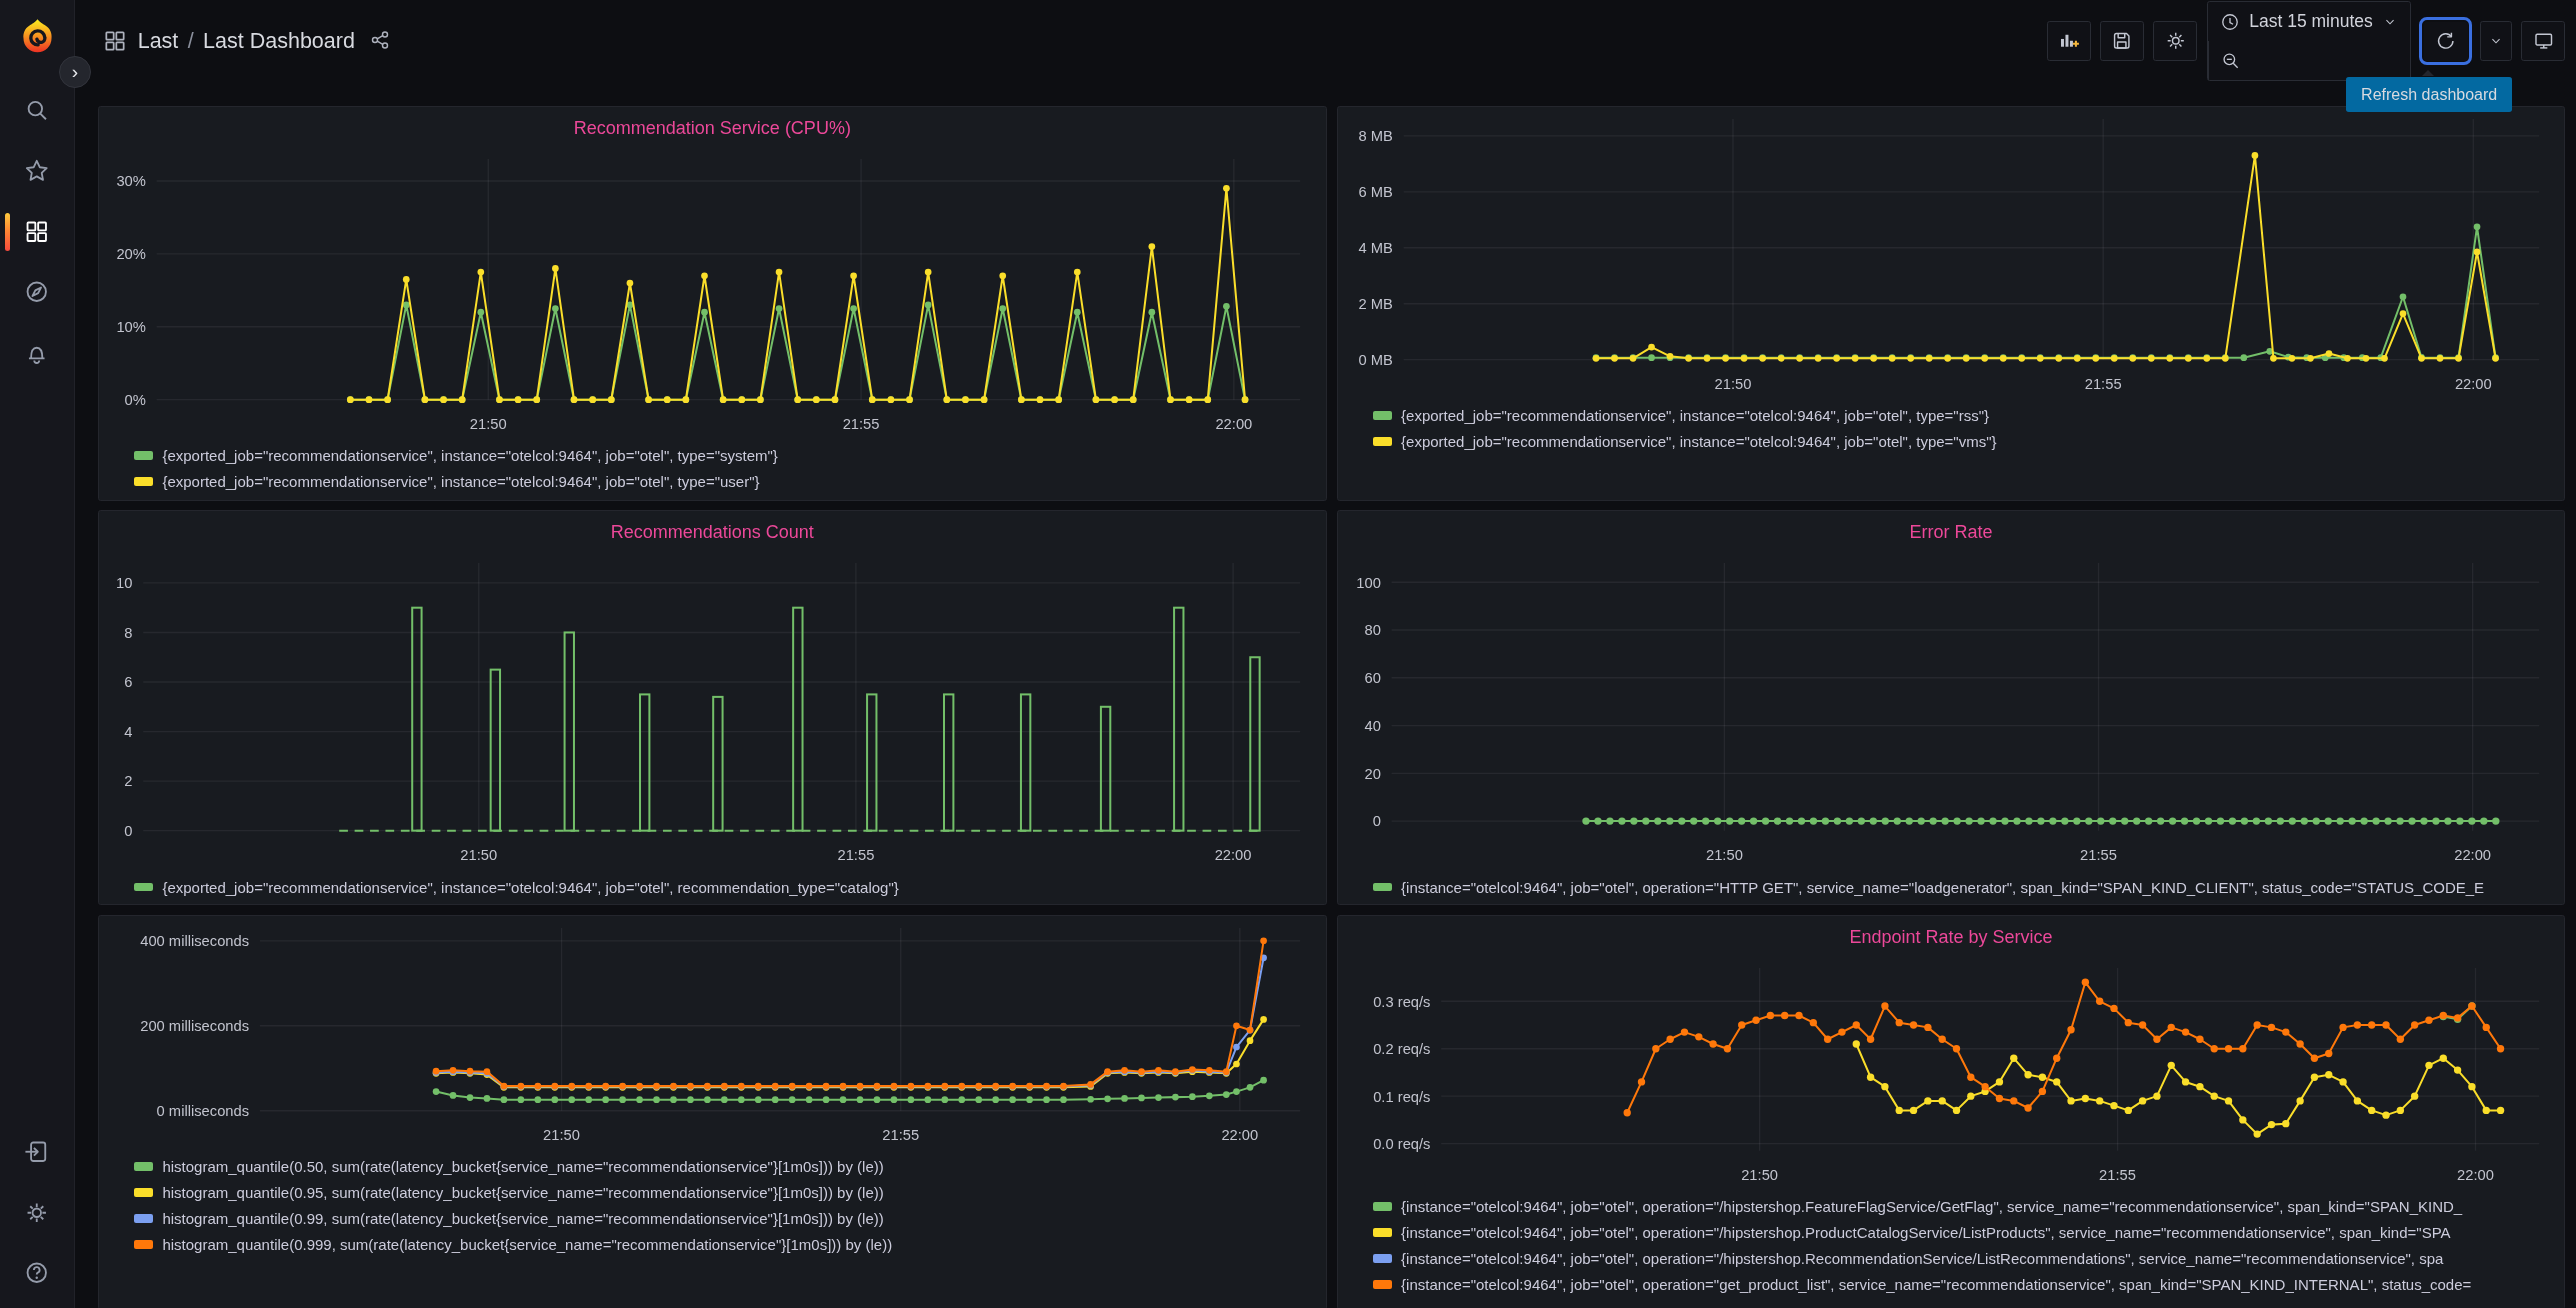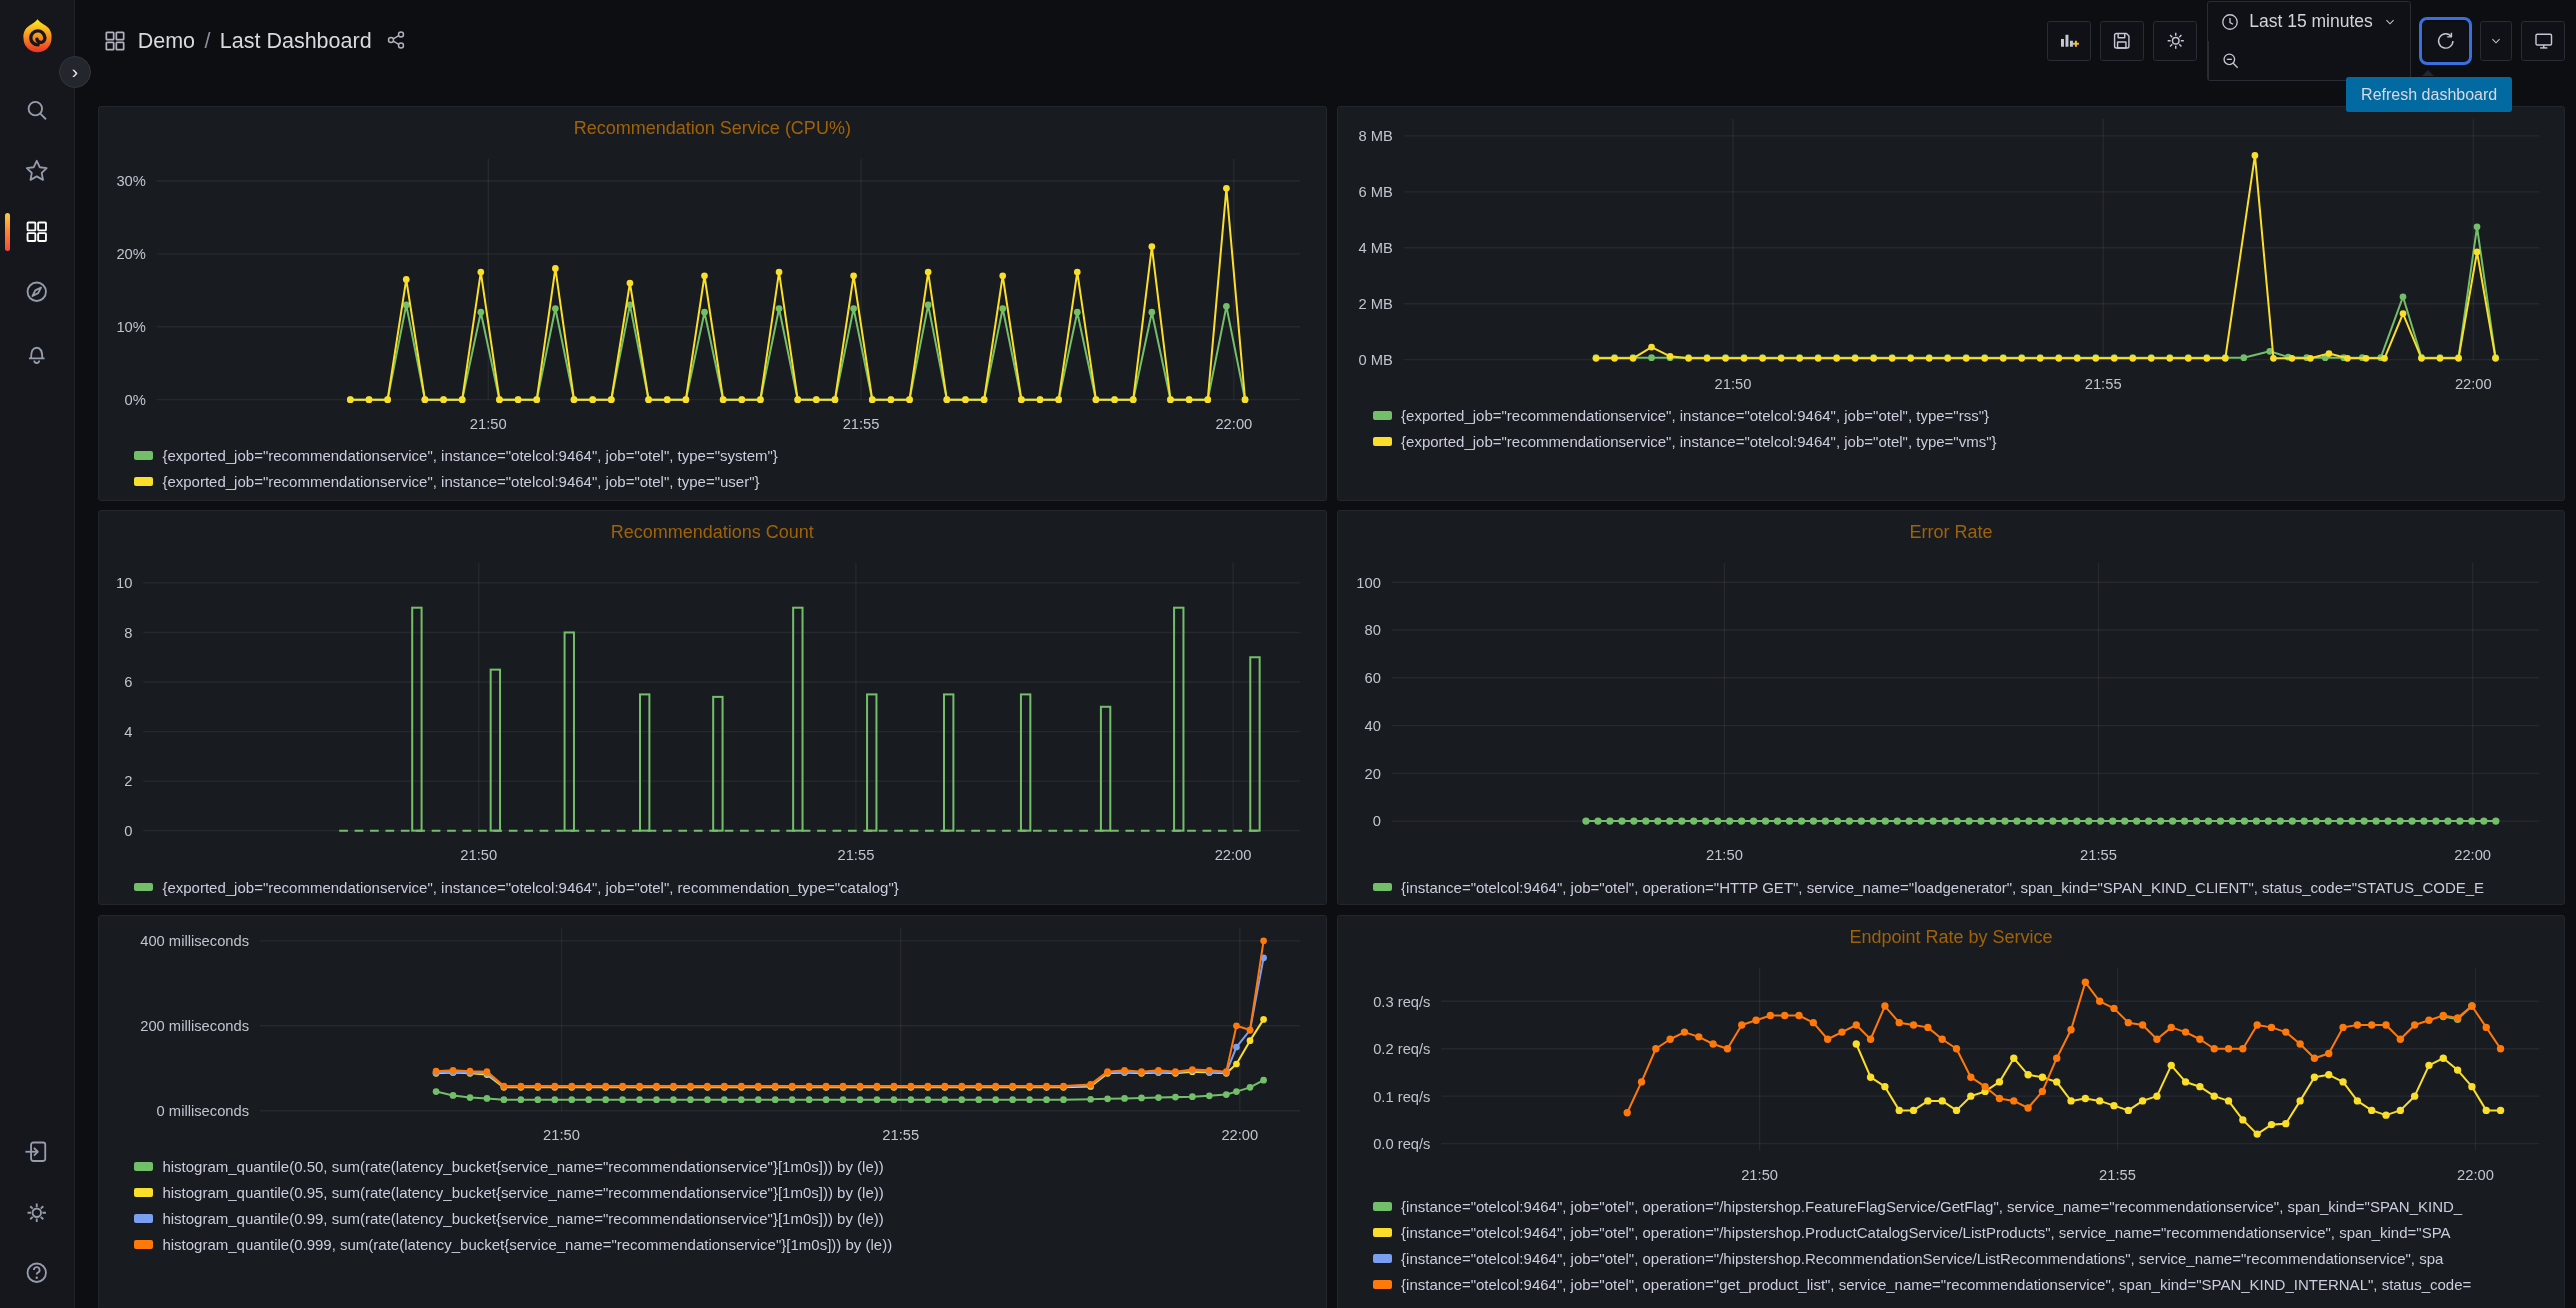--- a/index.html
+++ b/index.html
@@ -52,21 +52,21 @@
     font-size:16px; padding:8.7px 14.8px; border-radius:2.7px; z-index:9; white-space:nowrap; }
   .tooltip::before { content:""; position:absolute; top:-6.7px; left:50%; margin-left:-6.7px;
     border-left:6.7px solid transparent; border-right:6.7px solid transparent; border-bottom:6.7px solid #24262D; }
 
   
   .main { position:absolute; left:75px; top:82px; right:0; padding:24px 10.7px 0 23px;
     display:grid; grid-template-columns:repeat(2,1fr); gap:9.4px 10px; }
   .panel { background:#181B20; border:1.3px solid #24262D; border-radius:2.7px; height:395px;
     display:flex; flex-direction:column; overflow:hidden; }
   .panel h2 { height:40px; line-height:43px; text-align:center; font-size:18px; font-weight:500;
-    color:#a16207; cursor:pointer; white-space:nowrap; overflow:hidden; }
+    color:#ec4899; cursor:pointer; white-space:nowrap; overflow:hidden; }
   svg.plot { display:block; width:100%; }
   .legend { padding:2.7px 12px 0 35px; overflow:hidden; }
   .lrow { display:flex; align-items:center; gap:9.4px; height:26px; white-space:nowrap;
     overflow:hidden; font-size:15px; color:#CCCCDC; cursor:pointer; }
   .chip { flex:none; width:19px; height:8.7px; border-radius:2px; }
 </style>
 </head>
 <body>
 
 <nav class="sidebar">
@@ -142,21 +142,21 @@
 
 <header class="navbar">
   <div class="crumb">
     <svg viewBox="0 0 36 36">
         <rect x="5" y="5" width="11" height="11" rx="1"></rect>
         <rect x="20" y="5" width="11" height="11" rx="1"></rect>
         <rect x="5" y="20" width="11" height="11" rx="1"></rect>
         <rect x="20" y="20" width="11" height="11" rx="1"></rect>
       </svg>
     <span class="crumb-txt">
-      <span>Demo</span>
+      <span>Last</span>
       <span class="crumb-sep">/</span>
       <span>Last Dashboard</span>
     </span>
     <span class="share">
       <svg viewBox="0 0 36 36" stroke="#AEB2BE" fill="none" stroke-width="2.6">
           <circle cx="27" cy="8" r="4.5"></circle>
           <circle cx="9" cy="18" r="4.5"></circle>
           <circle cx="27" cy="28" r="4.5"></circle>
           <line x1="13" y1="16" x2="23" y2="10"></line>
           <line x1="13" y1="20" x2="23" y2="26"></line>

